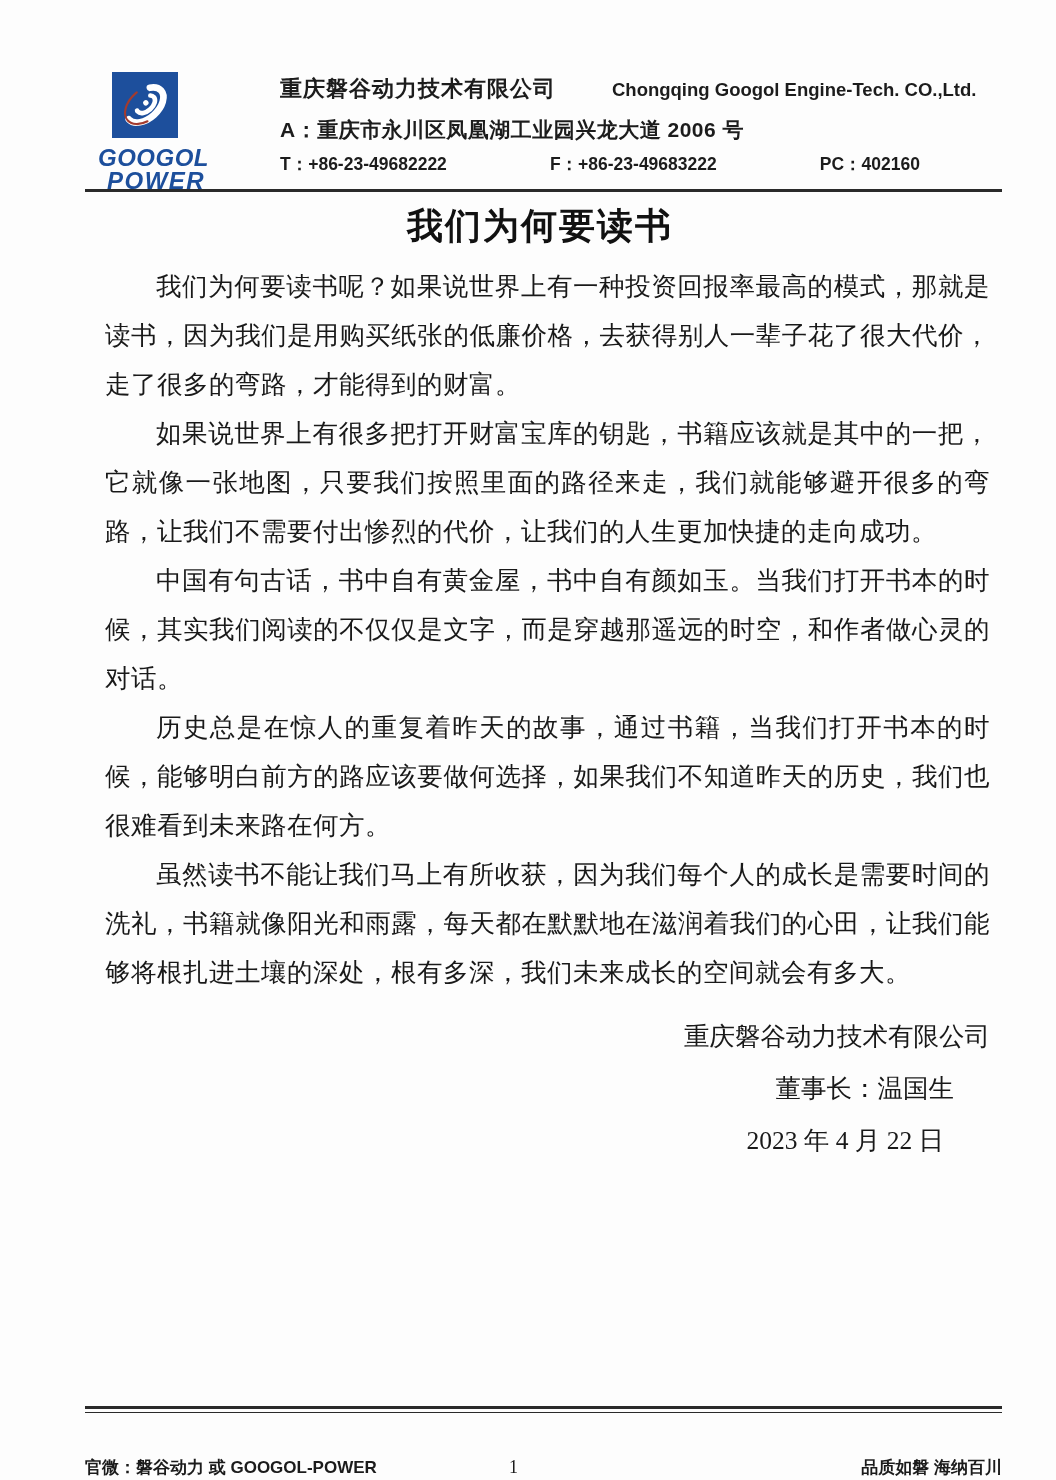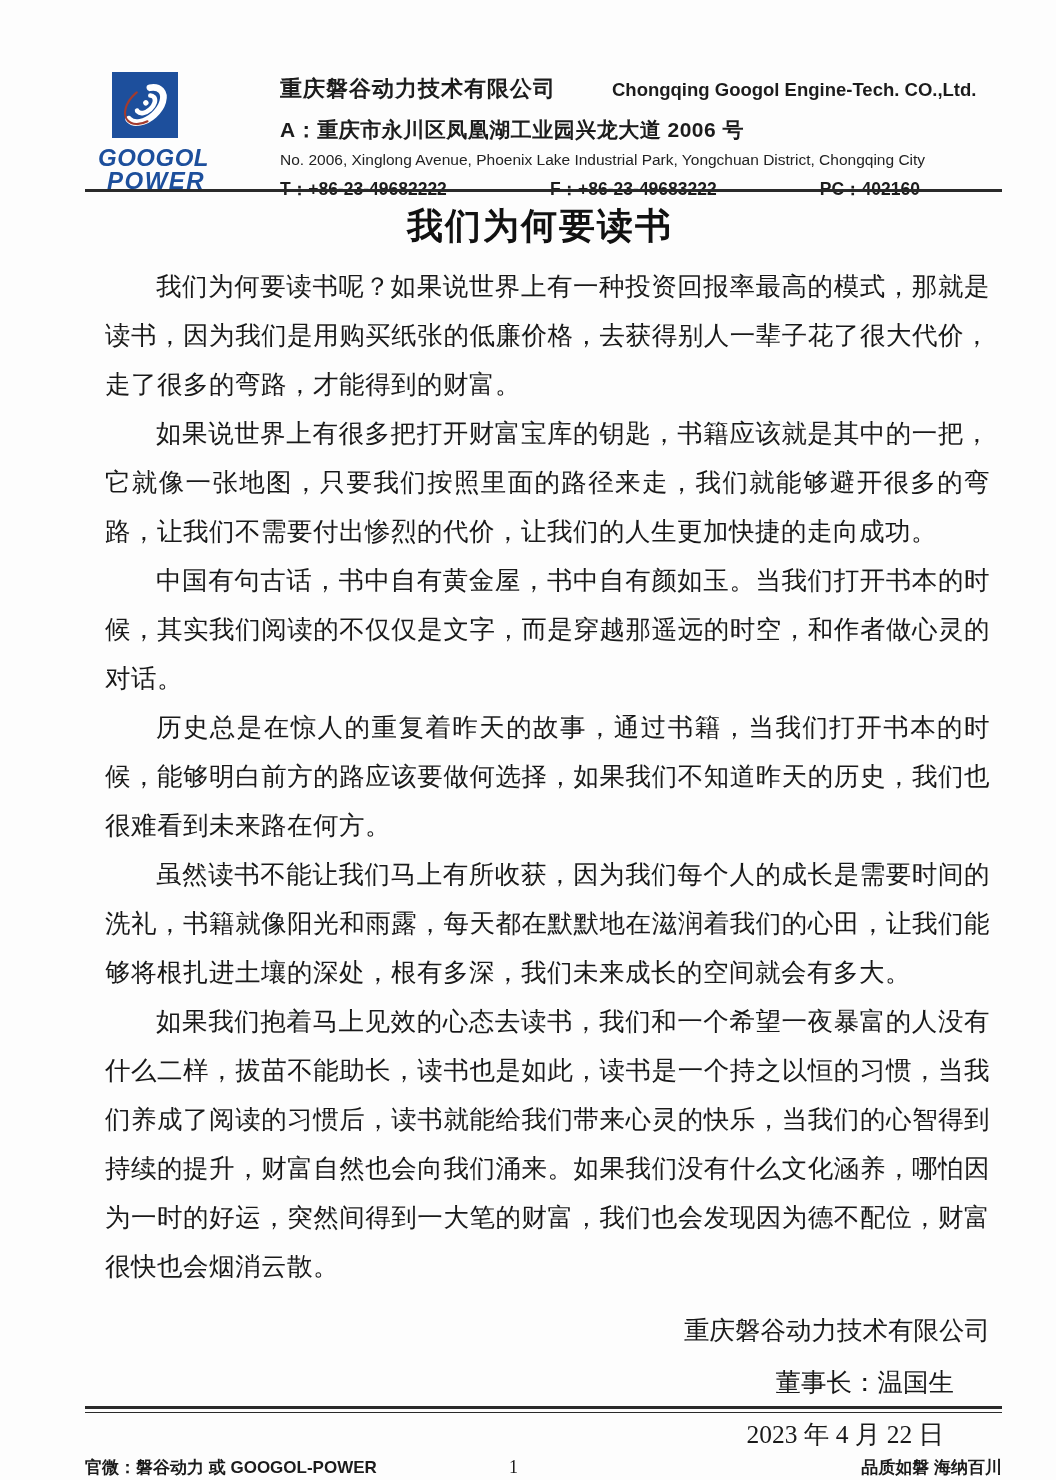--- a/index.html
+++ b/index.html
@@ -184,40 +184,38 @@
         <div class="w2">POWER</div>
       </div>
     </div>
 
     <div class="info-block">
       <div class="name-row">
         <span class="company-cn">重庆磐谷动力技术有限公司</span>
         <span class="company-en">Chongqing Googol Engine-Tech. CO.,Ltd.</span>
       </div>
       <div class="address-cn">A：重庆市永川区凤凰湖工业园兴龙大道 2006 号</div>
-      <div class="address-en">No. 2006, Xinglong Avenue, Phoenix Lake Industrial Park, Yongchuan District, Chongqing City</div>
       <div class="contact-row">
         <span>T：+86-23-49682222</span>
         <span>F：+86-23-49683222</span>
         <span>PC：402160</span>
       </div>
     </div>
   </header>
 
   <div class="rule-thick"></div>
 
   <h1 class="doc-title">我们为何要读书</h1>
 
   <main class="content">
     <p class="para">我们为何要读书呢？如果说世界上有一种投资回报率最高的模式，那就是读书，因为我们是用购买纸张的低廉价格，去获得别人一辈子花了很大代价，走了很多的弯路，才能得到的财富。</p>
     <p class="para">如果说世界上有很多把打开财富宝库的钥匙，书籍应该就是其中的一把，它就像一张地图，只要我们按照里面的路径来走，我们就能够避开很多的弯路，让我们不需要付出惨烈的代价，让我们的人生更加快捷的走向成功。</p>
     <p class="para">中国有句古话，书中自有黄金屋，书中自有颜如玉。当我们打开书本的时候，其实我们阅读的不仅仅是文字，而是穿越那遥远的时空，和作者做心灵的对话。</p>
     <p class="para">历史总是在惊人的重复着昨天的故事，通过书籍，当我们打开书本的时候，能够明白前方的路应该要做何选择，如果我们不知道昨天的历史，我们也很难看到未来路在何方。</p>
     <p class="para">虽然读书不能让我们马上有所收获，因为我们每个人的成长是需要时间的洗礼，书籍就像阳光和雨露，每天都在默默地在滋润着我们的心田，让我们能够将根扎进土壤的深处，根有多深，我们未来成长的空间就会有多大。</p>
-    <p class="para">如果我们抱着马上见效的心态去读书，我们和一个希望一夜暴富的人没有什么二样，拔苗不能助长，读书也是如此，读书是一个持之以恒的习惯，当我们养成了阅读的习惯后，读书就能给我们带来心灵的快乐，当我们的心智得到持续的提升，财富自然也会向我们涌来。如果我们没有什么文化涵养，哪怕因为一时的好运，突然间得到一大笔的财富，我们也会发现因为德不配位，财富很快也会烟消云散。</p>
 
     <div class="signature">
       <div class="sig-line sig-company">重庆磐谷动力技术有限公司</div>
       <div class="sig-line sig-chairman">董事长：温国生</div>
       <div class="sig-line sig-date">2023 年 4 月 22 日</div>
     </div>
   </main>
 
   <footer class="page-footer">
     <div class="footer-rule"></div>

